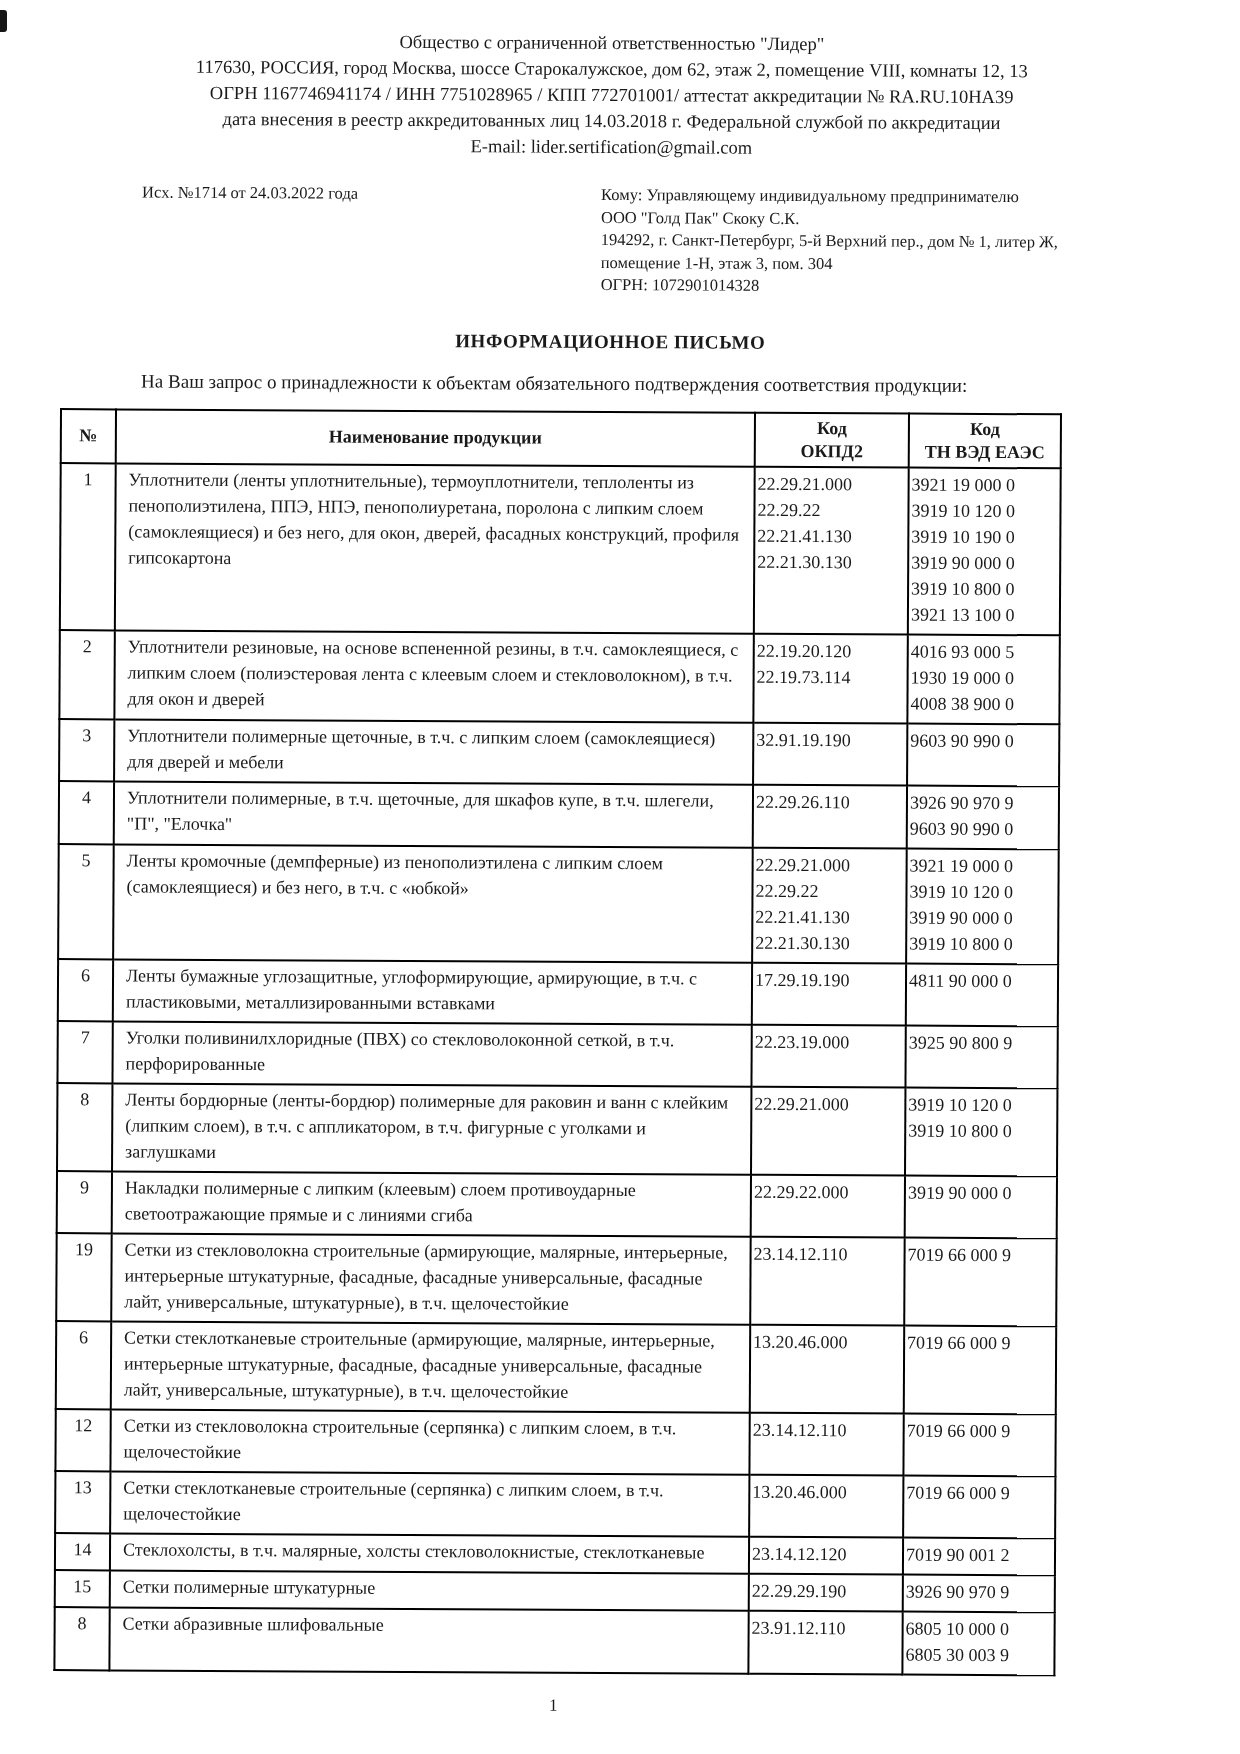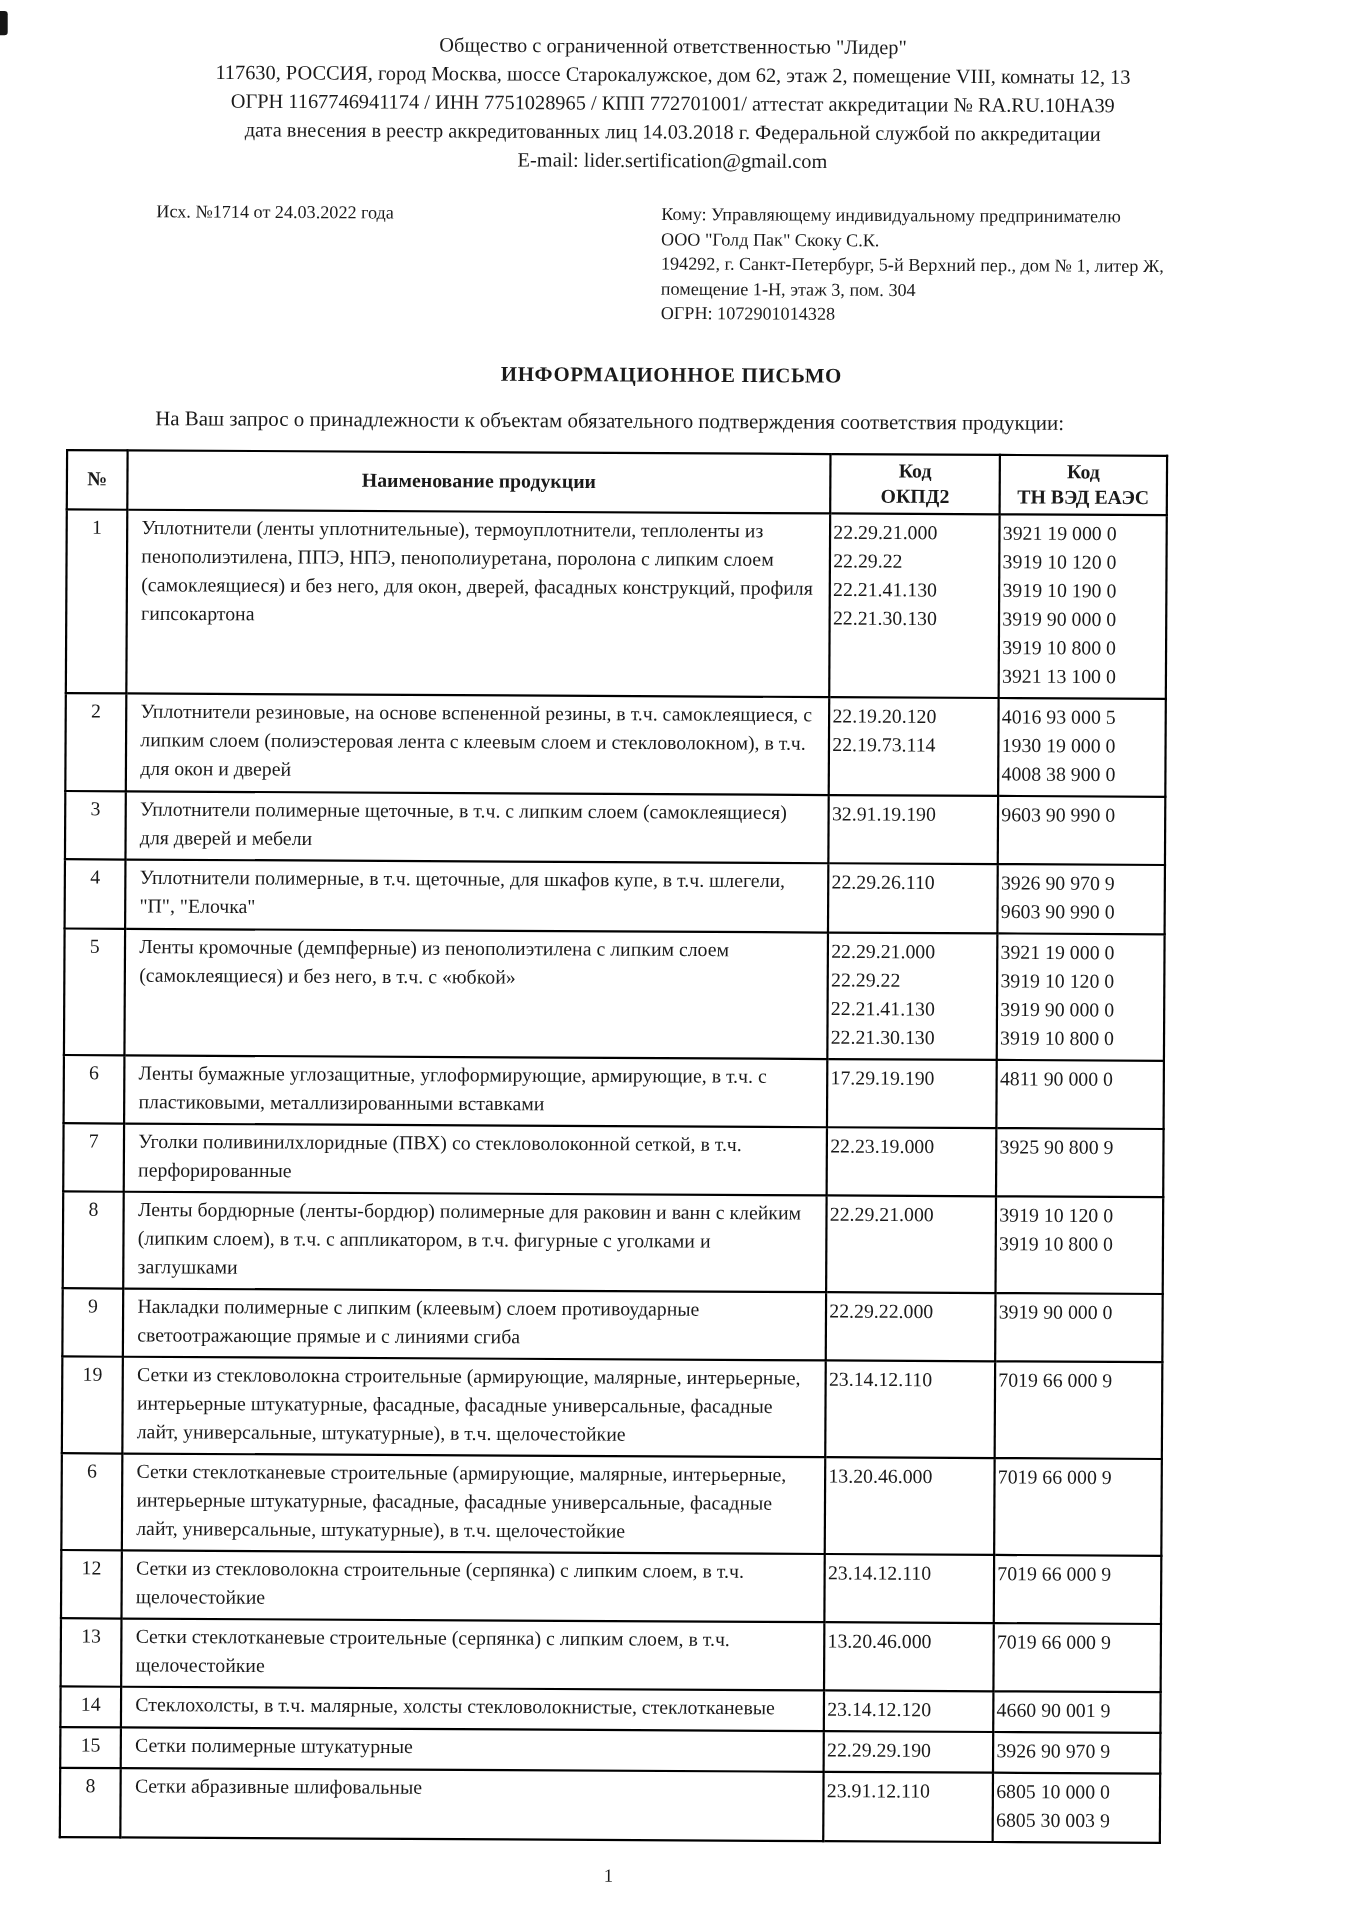--- a/index.html
+++ b/index.html
@@ -254,21 +254,21 @@
             <div>7019 66 000 9</div>
           </td>
         </tr>
         <tr>
           <td class="col-num">14</td>
           <td class="col-name">Стеклохолсты, в т.ч. малярные, холсты стекловолокнистые, стеклотканевые</td>
           <td class="col-code">
             <div>23.14.12.120</div>
           </td>
           <td class="col-code">
-            <div>4660 90 001 9</div>
+            <div>7019 90 001 2</div>
           </td>
         </tr>
         <tr>
           <td class="col-num">15</td>
           <td class="col-name">Сетки полимерные штукатурные</td>
           <td class="col-code">
             <div>22.29.29.190</div>
           </td>
           <td class="col-code">
             <div>3926 90 970 9</div>

